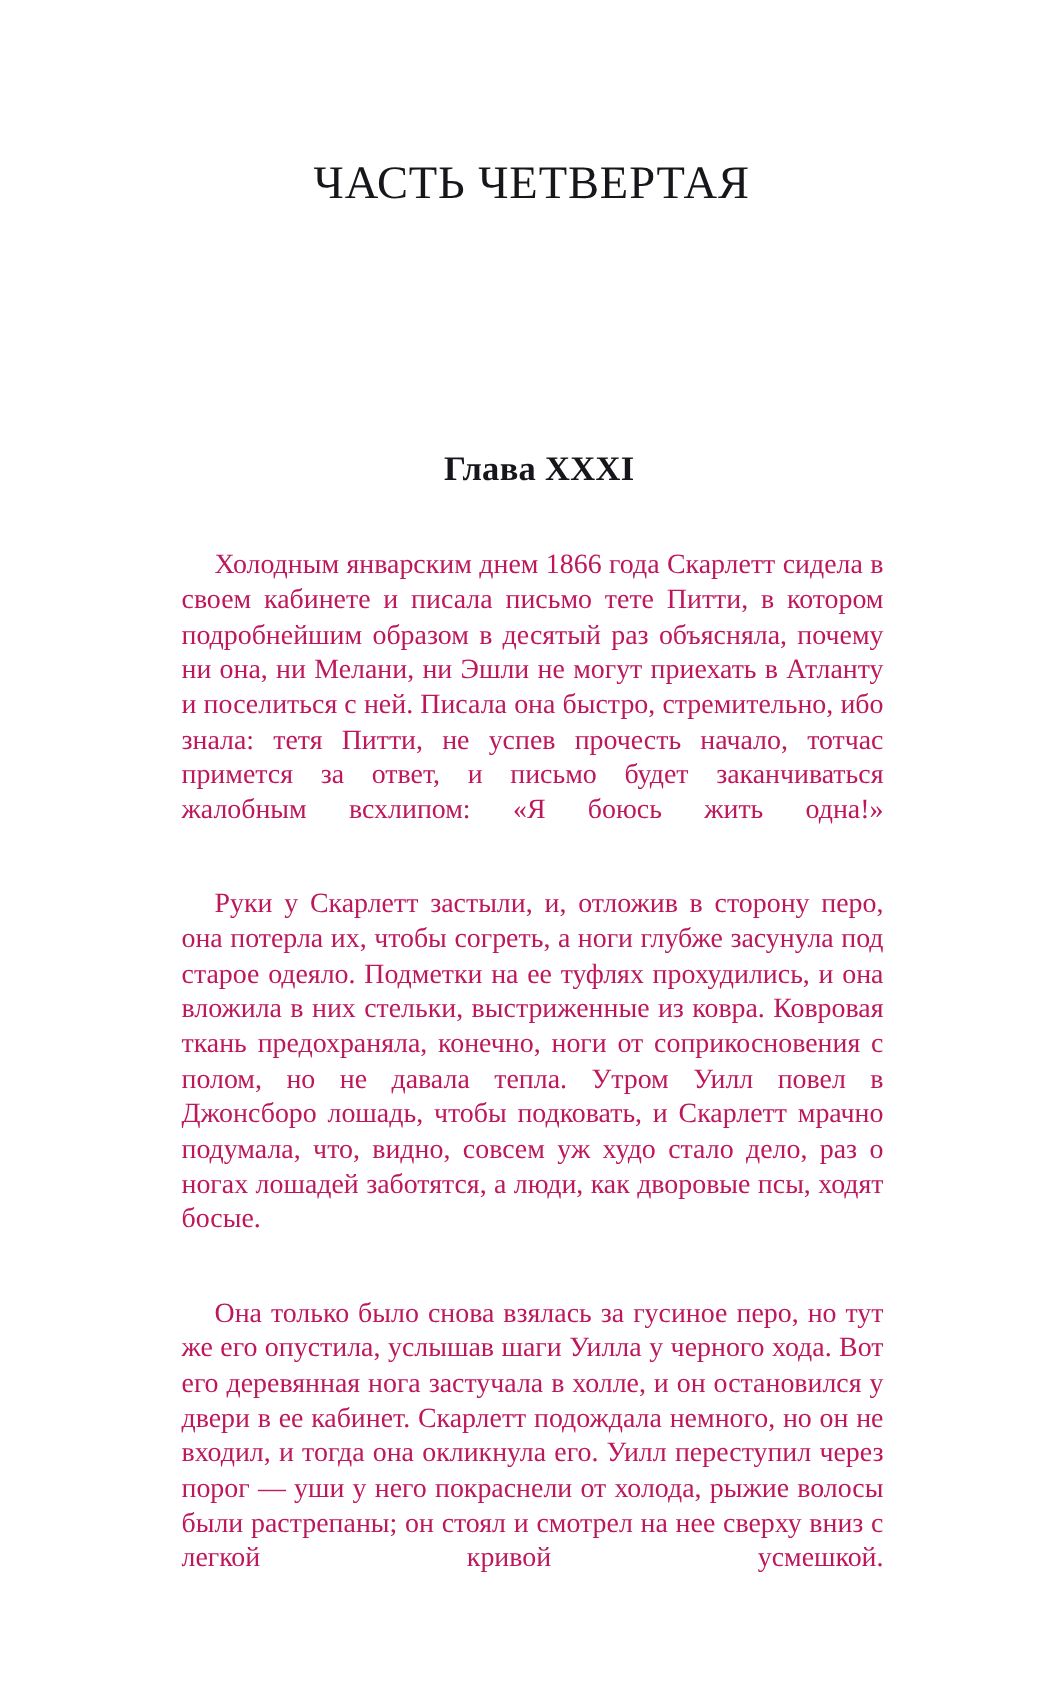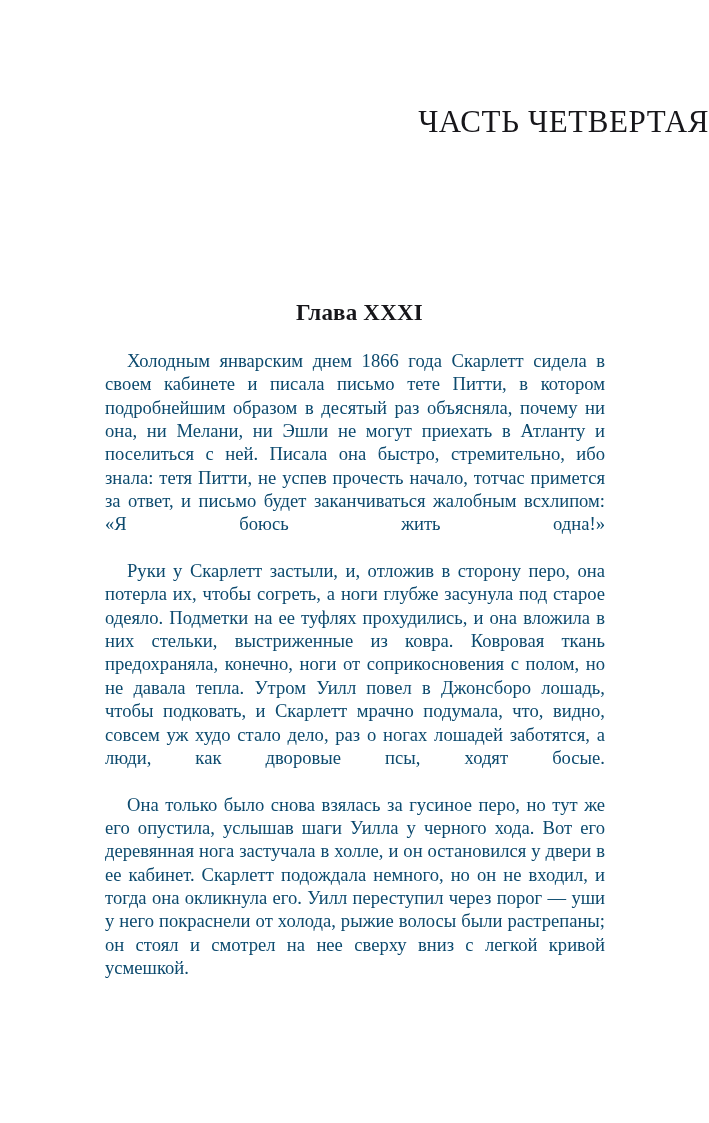--- a/index.html
+++ b/index.html
@@ -22,21 +22,21 @@
     overflow: hidden;
     box-sizing: border-box;
   }
 
   
   .part-title {
     position: absolute;
     left: 0;
     top: 104px;
     width: 709px;
-    text-align: right;
+    text-align: center;
     font-size: 31px;
     font-weight: 400;
     letter-spacing: 0.6px;
     line-height: 36px;
     color: #17161a;
     white-space: nowrap;
   }
 
   
   .chapter-heading {
@@ -54,27 +54,27 @@
   }
 
   
   .text-block {
     position: absolute;
     left: 105px;
     top: 349px;
     width: 500px;
   }
   .para {
-    margin: 0;
+    margin: 16px;
     font-size: 18.6px;
     line-height: 23.35px;
     text-align: justify;
     text-justify: inter-word;
     text-indent: 22px;
-    color: #0c4a6e;
+    color: #be185d;
     hyphens: manual;
     word-spacing: 0;
   }
   .para:last-child {
     text-align: justify;
     font-family: Liberation Serif, serif;
   }
   
   .para::after {
     content: "";

